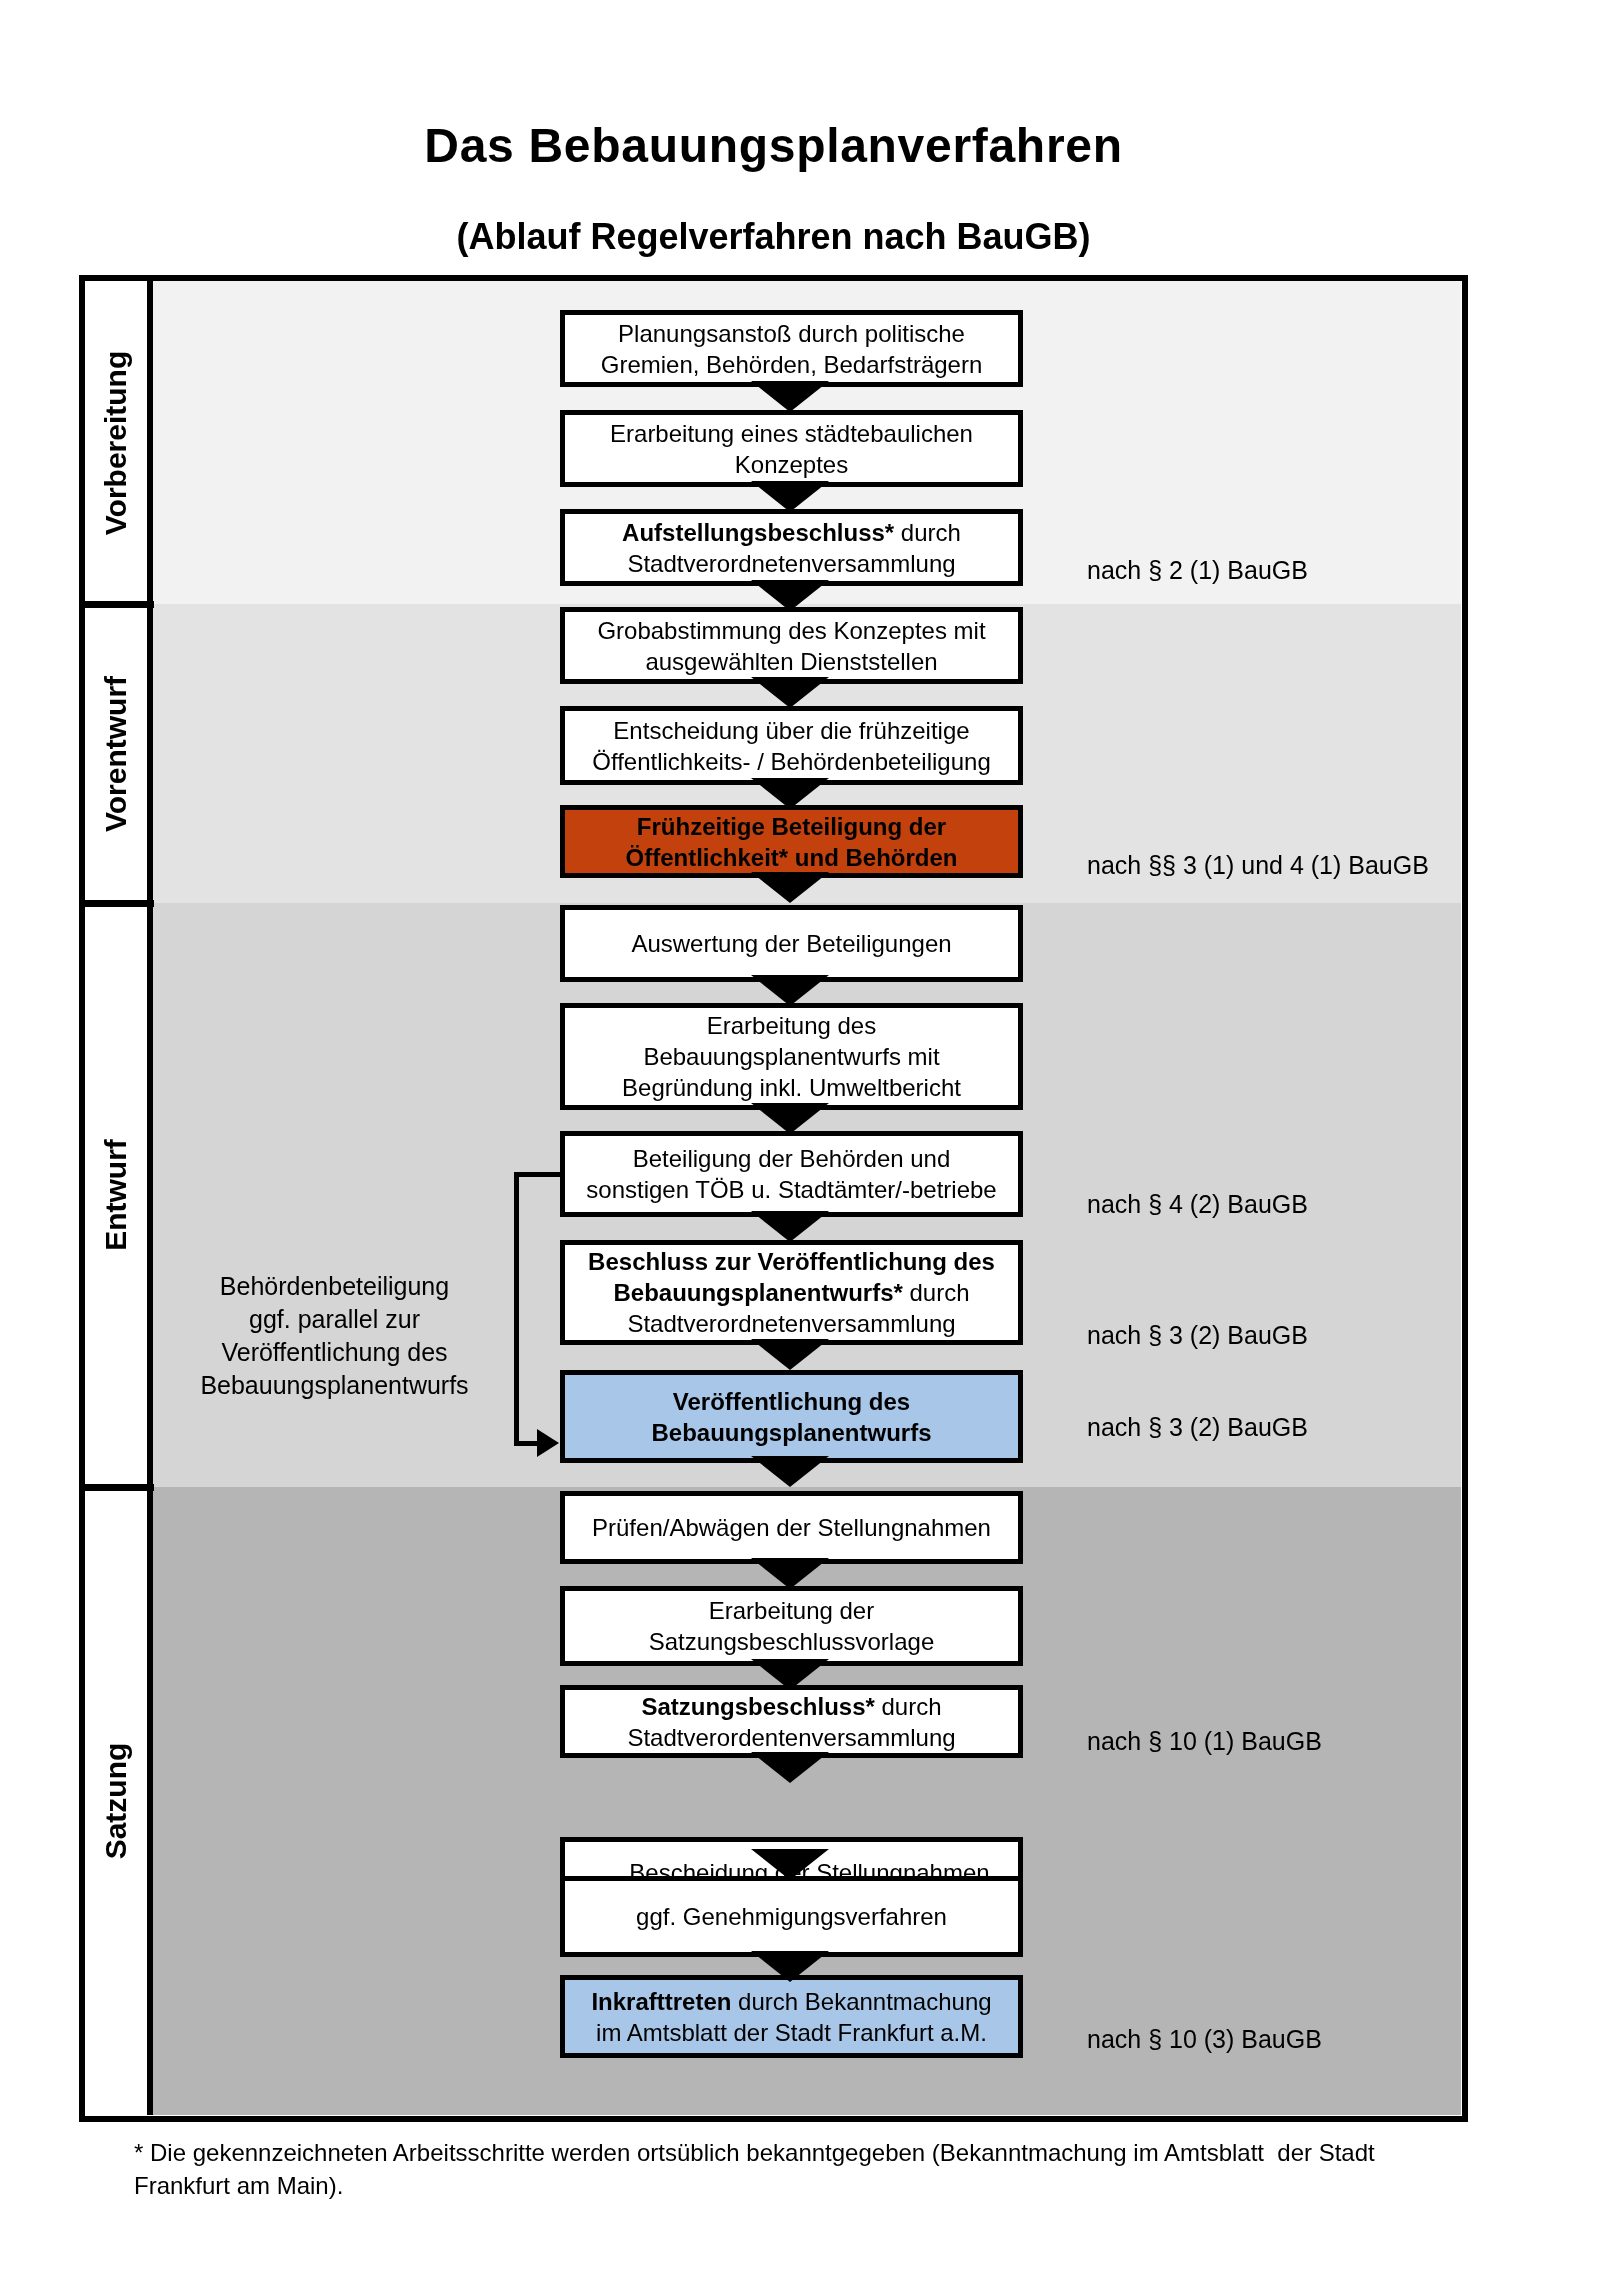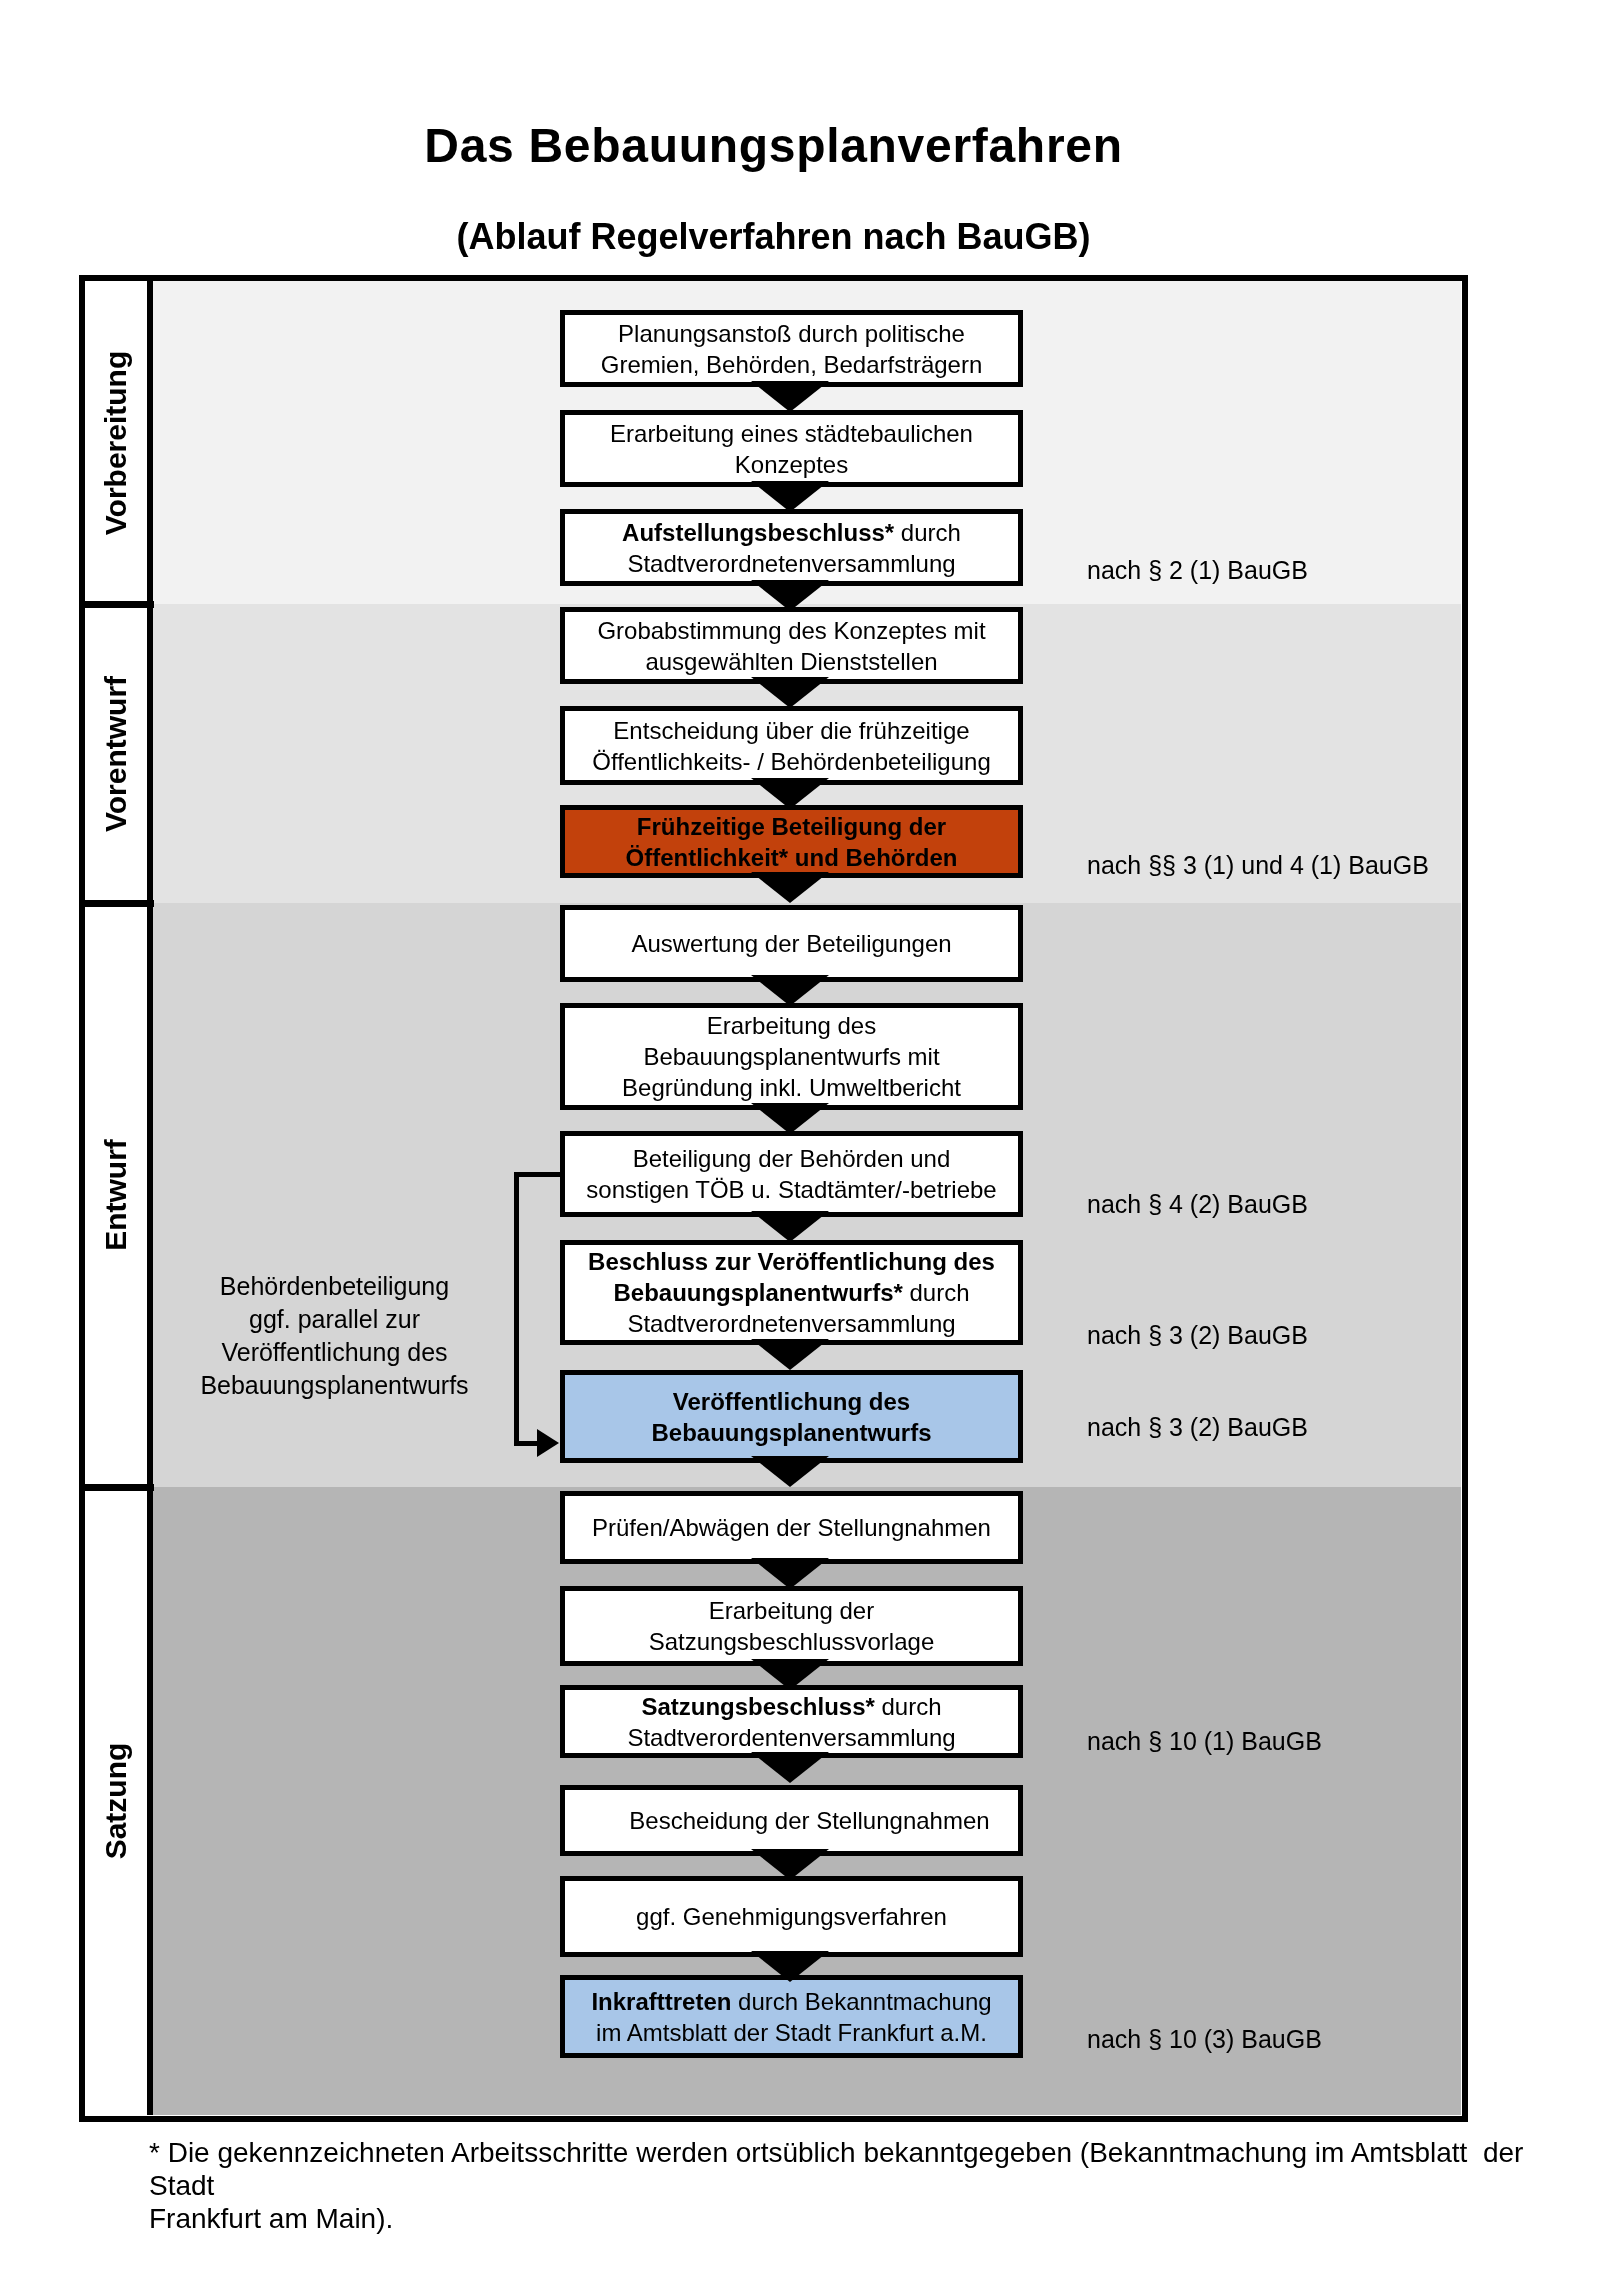--- a/index.html
+++ b/index.html
@@ -100,22 +100,22 @@
   .conn-arrowhead{
     position:absolute;
     left:537px; top:1429px;
     width:0; height:0;
     border-top:14.4px solid transparent;
     border-bottom:14.4px solid transparent;
     border-left:22px solid #000;
   }
   .footnote{
     position:absolute;
-    left:149px; top:2136px; width:1388px;
-    font-size:28px;
+    left:134px; top:2136px; width:1388px;
+    font-size:24px;
     line-height:33px;
     white-space:pre-wrap;
   }
 </style>
 </head>
 <body>
 
 <div id="page">
   <div class="title">Das Bebauungsplanverfahren</div>
   <div class="subtitle">(Ablauf Regelverfahren nach BauGB)</div>
@@ -192,21 +192,21 @@
         <div><span class="seg" style="font-weight: normal;">Prüfen/Abwägen der Stellungnahmen</span></div>
       </div>
       <div class="step" style="top: 1586px; height: 80px; background: rgb(255, 255, 255);">
         <div><span class="seg" style="font-weight: normal;">Erarbeitung der
 Satzungsbeschlussvorlage</span></div>
       </div>
       <div class="step" style="top: 1685px; height: 73px; background: rgb(255, 255, 255);">
         <div><span class="seg" style="font-weight: bold;">Satzungsbeschluss*</span><span class="seg" style="font-weight: normal;"> durch
 Stadtverordentenversammlung</span></div>
       </div>
-      <div class="step" style="top: 1785px; height: 71px; background: rgb(255, 255, 255); padding-left: 36px;">
+      <div class="step" style="top: 1837px; height: 71px; background: rgb(255, 255, 255); padding-left: 36px;">
         <div><span class="seg" style="font-weight: normal;">Bescheidung der Stellungnahmen</span></div>
       </div>
       <div class="step" style="top: 1876px; height: 81px; background: rgb(255, 255, 255);">
         <div><span class="seg" style="font-weight: normal;">ggf. Genehmigungsverfahren</span></div>
       </div>
       <div class="step" style="top: 1975px; height: 83px; background: rgb(168, 198, 232);">
         <div><span class="seg" style="font-weight: bold; margin-top: 7px;">Inkrafttreten</span><span class="seg" style="font-weight: normal; margin-top: 40px;"> durch Bekanntmachung
 im Amtsblatt der Stadt Frankfurt a.M.</span></div>
       </div>
     </div>

